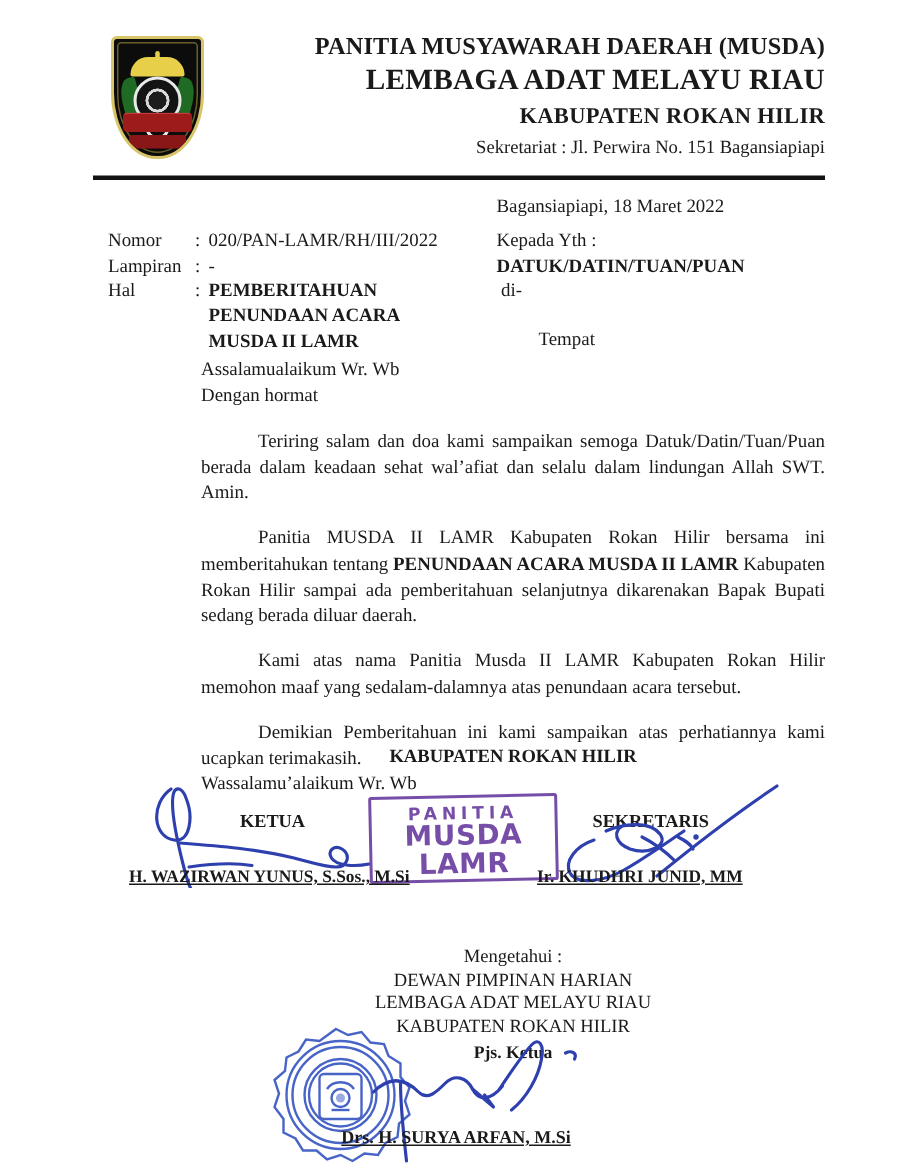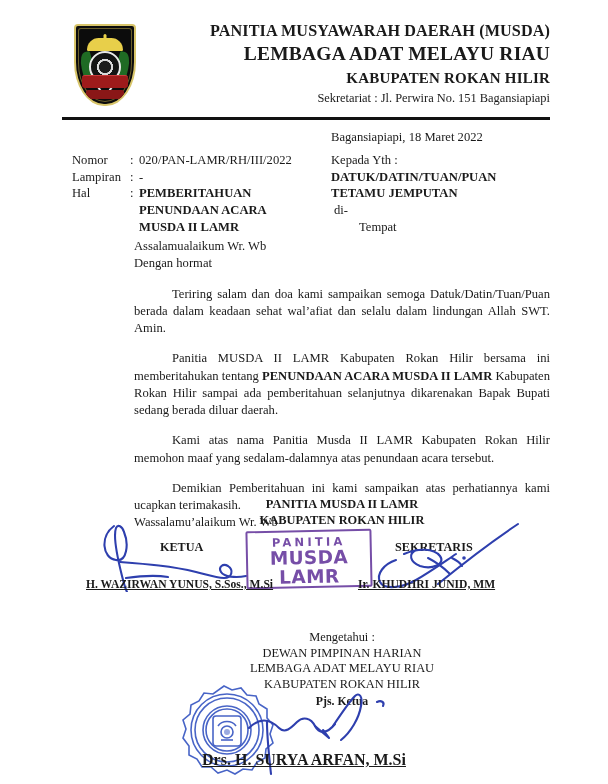--- a/index.html
+++ b/index.html
@@ -188,21 +188,21 @@
   .bold { font-weight: bold; }
   .meta-sub { margin-left: 67px; font-weight: bold; }
 
   .meta-right {
     position: absolute;
     left: 331px;
     top: 152px;
     font-size: 12.6px;
     line-height: 1.33;
   }
-  .tempat { margin-left: 28px; }
+  .tempat { margin-left: 28px; margin-top: 16px; }
   .di { margin-left: 3px; }
 
   
   .body-text {
     position: absolute;
     left: 134px;
     right: 58px;
     top: 238px;
     font-size: 12.6px;
     line-height: 1.37;
@@ -315,21 +315,21 @@
   .know-label { font-weight: normal; }
   .know-block .b { font-weight: normal; }
   .pjs { font-weight: bold; font-size: 11.8px; margin-top: 1px; }
 
   .final-name {
     position: absolute;
     left: 50%;
     transform: translateX(-50%);
     top: 751px;
     font-weight: bold;
-    font-size: 16px;
+    font-size: 12px;
     text-decoration: underline;
     white-space: nowrap;
   }
 
   
   .seal {
     position: absolute;
     left: 168px;
     top: 682px;
     width: 112px;
@@ -385,42 +385,40 @@
       <span class="meta-colon">:</span>
       <span class="meta-val bold">PEMBERITAHUAN</span>
     </div>
     <div class="meta-sub">PENUNDAAN ACARA</div>
     <div class="meta-sub">MUSDA II LAMR</div>
   </div>
 
   <div class="meta-right">
     <div>Kepada Yth :</div>
     <div class="bold">DATUK/DATIN/TUAN/PUAN</div>
-    <div class="bold">TETAMU JEMPUTAN</div>
     <div class="di">di-</div>
     <div class="tempat">Tempat</div>
   </div>
 
   <div class="body-text">
     <div class="salam">Assalamualaikum Wr. Wb</div>
     <div class="salam">Dengan hormat</div>
 
     <div class="para">Teriring salam dan doa kami sampaikan semoga Datuk/Datin/Tuan/Puan berada dalam keadaan sehat wal’afiat dan selalu dalam lindungan Allah SWT. Amin.</div>
 
     <div class="para"><span>Panitia MUSDA II LAMR Kabupaten Rokan Hilir bersama ini memberitahukan tentang </span><span class="bold">PENUNDAAN ACARA MUSDA II LAMR</span><span> Kabupaten Rokan Hilir sampai ada pemberitahuan selanjutnya dikarenakan Bapak Bupati sedang berada diluar daerah.</span></div>
 
     <div class="para">Kami atas nama Panitia Musda II LAMR Kabupaten Rokan Hilir memohon maaf yang sedalam-dalamnya atas penundaan acara tersebut.</div>
 
     <div class="para">Demikian Pemberitahuan ini kami sampaikan atas perhatiannya kami ucapkan terimakasih.</div>
 
     <div class="para no-indent tight">Wassalamu’alaikum Wr. Wb</div>
   </div>
 
   <div class="sig-head">
-    <div>PANITIA MUSDA II LAMR</div>
     <div>KABUPATEN ROKAN HILIR</div>
   </div>
 
   <div class="sig-role-left">KETUA</div>
   <div class="sig-role-right">SEKRETARIS</div>
 
   <svg class="ink ink-left" viewBox="0 0 170 72">
     <g fill="none" stroke="#2e3fae" stroke-width="2.1" stroke-linecap="round" stroke-linejoin="round">
       <path d="M18 6 C4 16, 6 38, 20 40 C31 42, 33 24, 28 12 C26 6, 22 4, 20 8 C17 16, 22 40, 26 56 C28 64, 30 70, 31 72"></path>
       <path d="M24 42 C50 44, 76 46, 100 52 C112 55, 120 58, 128 58 C136 58, 138 50, 132 46 C127 43, 122 47, 125 52 C128 57, 140 58, 150 56"></path>

